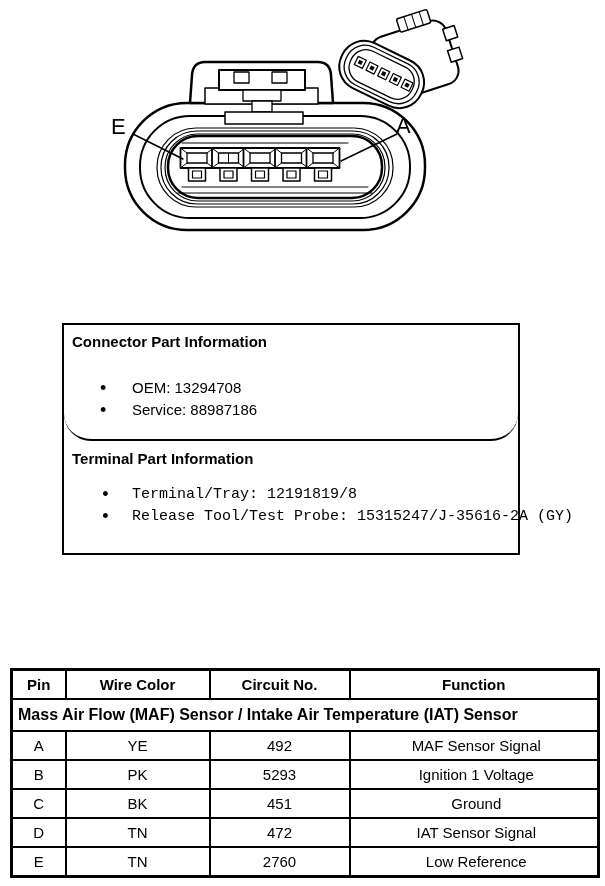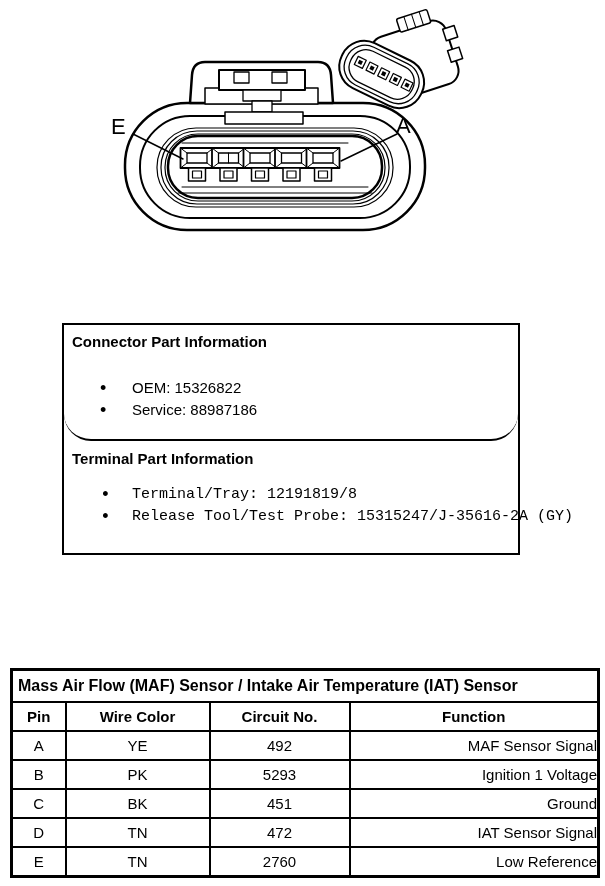--- a/index.html
+++ b/index.html
@@ -69,21 +69,21 @@
     font-weight: bold;
     text-align: left;
     padding-left: 5px;
   }
   .pinout-table th {
     height: 27px;
     font-weight: bold;
     text-align: center;
   }
   .pinout-table td.c { text-align: center; height: 27px; }
-  .pinout-table td.l { text-align: right; padding-left: 5px; height: 27px; margin-top: 18px; }
+  .pinout-table td.l { text-align: center; padding-left: 5px; height: 27px; margin-top: 18px; }
 </style>
 </head>
 <body>
 
 <div class="page">
 
   <div class="diagram-area">
     <svg width="605" height="315" viewBox="0 0 605 315">
       <g fill="none" stroke="#000" stroke-linejoin="round" stroke-linecap="round">
 
@@ -200,21 +200,21 @@
           </g>
         </g>
       </g>
     </svg>
   </div>
 
   <div class="info-box">
     <div class="info-section first">
       <div class="info-title">Connector Part Information</div>
       <ul class="info-list">
-        <li>OEM: 15326822</li>
+        <li>OEM: 13294708</li>
         <li>Service: 88987186</li>
       </ul>
     </div>
     <div class="info-section second">
       <div class="info-title">Terminal Part Information</div>
       <ul class="info-list">
         <li>Terminal/Tray: 12191819/8</li>
         <li>Release Tool/Test Probe: 15315247/J-35616-2A (GY)</li>
       </ul>
     </div>
@@ -222,29 +222,29 @@
 
   <table class="pinout-table">
     <colgroup>
       <col style="width:54px">
         <col style="width:144px">
         <col style="width:140px">
         <col style="width:249px">
     </colgroup>
     <tbody>
       <tr>
-        <td class="t-title" colspan="4">Mass Air Flow (MAF) Sensor / Intake Air Temperature (IAT) Sensor</td>
-      </tr>
-      <tr>
         <th>Pin</th>
         <th>Wire Color</th>
         <th>Circuit No.</th>
         <th>Function</th>
       </tr>
       <tr>
+        <td class="t-title" colspan="4">Mass Air Flow (MAF) Sensor / Intake Air Temperature (IAT) Sensor</td>
+      </tr>
+      <tr>
         <td class="c">A</td>
         <td class="c">YE</td>
         <td class="c">492</td>
         <td class="l">MAF Sensor Signal</td>
       </tr>
       <tr>
         <td class="c">B</td>
         <td class="c">PK</td>
         <td class="c">5293</td>
         <td class="l">Ignition 1 Voltage</td>

